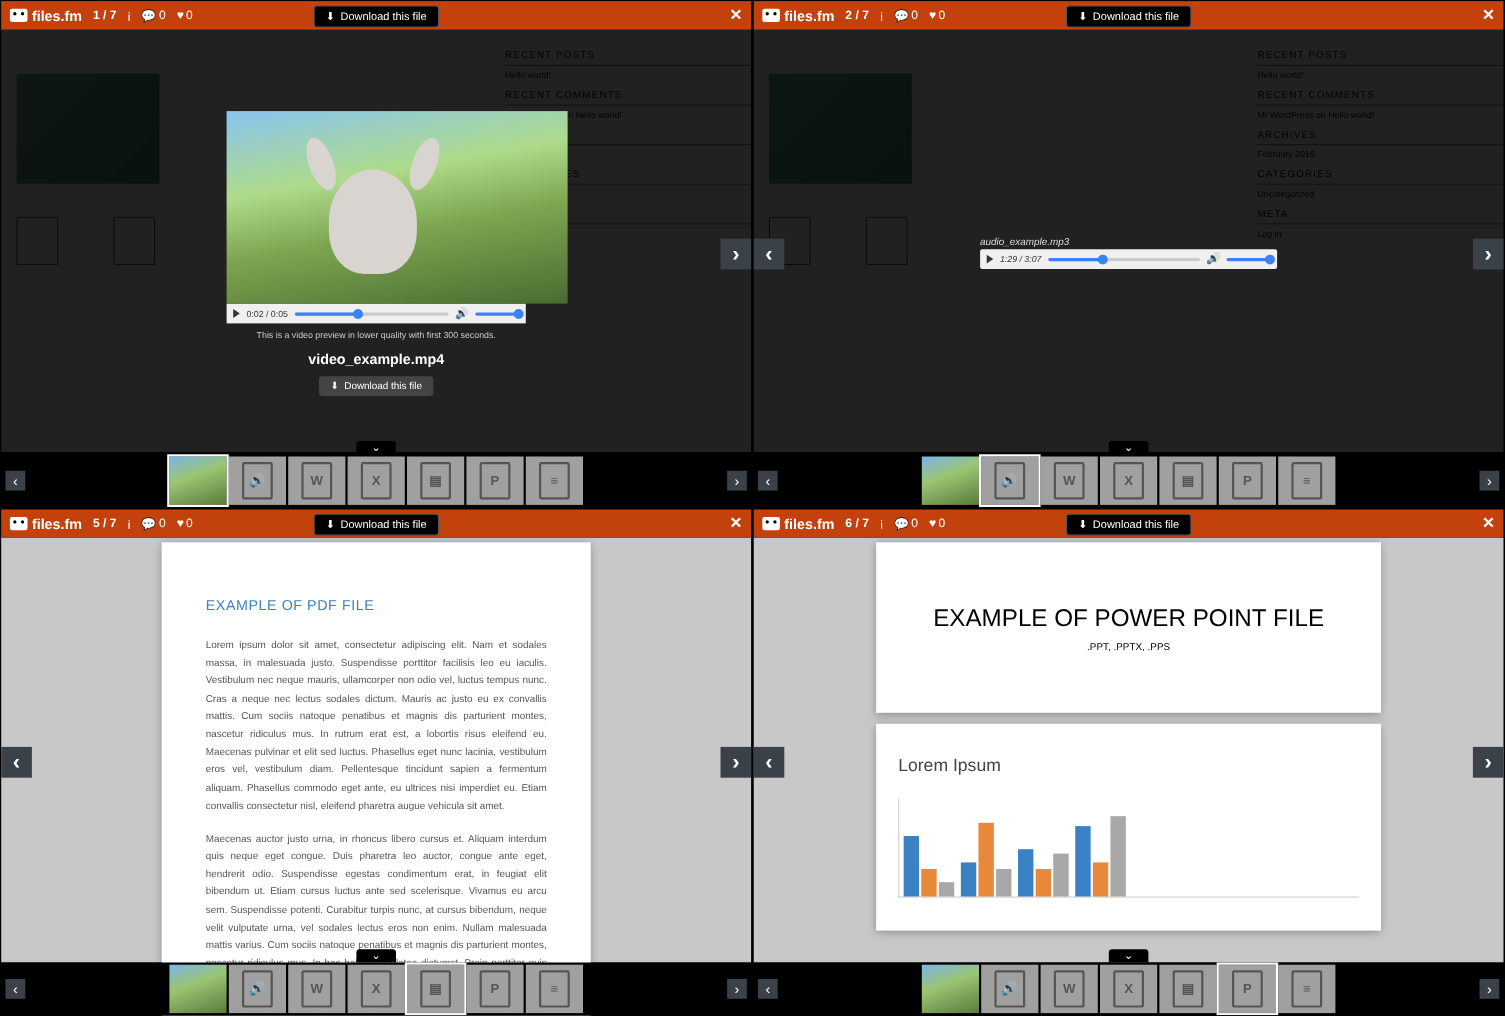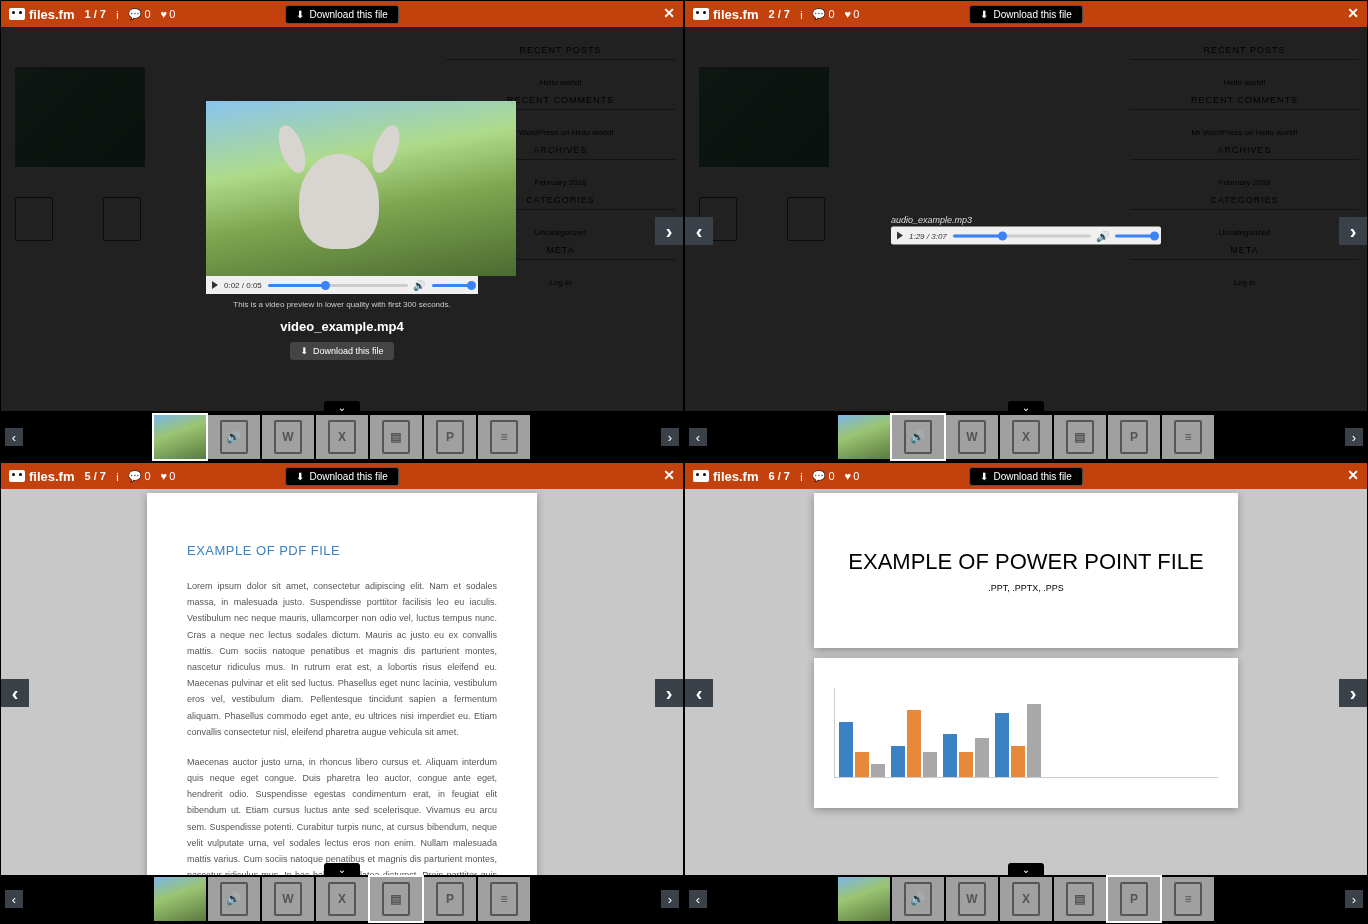--- a/index.html
+++ b/index.html
@@ -12,23 +12,23 @@
   .logo-glyph::before{content:"";position:absolute;left:3px;top:3px;width:3px;height:3px;border-radius:50%;background:#000;}
   .logo-glyph::after{content:"";position:absolute;right:3px;top:3px;width:3px;height:3px;border-radius:50%;background:#000;}
   .counter { font-size:11px; font-weight:bold;}
   .topicons { display:flex; gap:10px; align-items:center;}
   .topicons span { display:flex; align-items:center; gap:2px;}
   .dlbtn { position:absolute; left:50%; top:4px; transform:translateX(-50%); background:#000; border:1px solid #555; border-radius:3px; padding:3px 10px; font-size:10px; color:#fff; display:flex; align-items:center; gap:5px; cursor:pointer; z-index:31;}
   .closex { position:absolute; right:8px; top:4px; font-size:14px; font-weight:bold; cursor:pointer; z-index:31;}
 
   .backdrop { position:absolute; inset:26px 0 50px 0; background:#000; }
   .dimpage { position:absolute; inset:0; opacity:0.13; background:#fff; padding:10px 14px;}
-  .dimgrid{display:grid; grid-template-columns: 65% 35%; gap:6px;text-align:center;}
+  .dimgrid{display:grid; grid-template-columns: 65% 35%; gap:19px;}
   .side-hd{font-size:9px; letter-spacing:1px; margin-top:8px; color:#000; border-bottom:1px solid #888;padding-bottom:4px;}
-  .side-li{font-size:8px;color:#000;margin-top:18px;}
+  .side-li{font-size:8px;color:#000;margin-top:4px;}
   .dimthumb{width:130px;height:100px;background:linear-gradient(135deg,#6a8 0%,#486 100%);margin:30px 0 4px 0;}
   .dimfiles{display:flex;gap:50px;margin-top:30px;}
   .dimficon{width:38px;height:44px;border:1px solid #555;border-radius:2px;}
 
   .navarrow { position:absolute; top:50%; transform:translateY(-50%); width:28px; height:28px; background:#3a4149; color:#fff; display:flex; align-items:center; justify-content:center; font-size:20px; font-weight:bold; cursor:pointer; z-index:25;}
   .navleft { left:0; } .navright { right:0; }
 
   .thumbstrip { position:absolute; bottom:0; left:0; right:0; height:48px; background:#000; display:flex; align-items:center; z-index:20;}
   .thumbs { display:flex; gap:2px; margin:0 auto;}
   .thumb { width:52px; height:44px; background:#a0a0a0; display:flex; align-items:center; justify-content:center; position:relative; cursor:pointer;}
@@ -63,21 +63,21 @@
   .audioname{font-size:9px;color:#ddd;margin-bottom:2px;}
   .audiobar{height:18px;background:#f0f0f0;display:flex;align-items:center;gap:6px;padding:0 6px;font-size:8px;color:#333;border-radius:2px;}
 
   
   .docbg{position:absolute;inset:26px 0 48px 0;background:#c8c8c8;}
   .pdfpage{position:absolute;left:50%;top:30px;transform:translateX(-50%);width:390px;min-height:560px;background:#fff;padding:50px 40px;z-index:10;box-shadow:0 2px 8px rgba(0,0,0,.3);}
   .pdfhead{color:#3b82c4;font-size:13px;font-weight:normal;letter-spacing:.5px;margin-bottom:20px;}
   .pdfp{color:#555;font-size:9px;line-height:1.8;text-align:justify;margin-bottom:14px;}
 
   
-  .pptwrap{position:absolute;left:50%;top:30px;transform:translateX(-50%);width:424px;z-index:10;}
+  .pptwrap{position:absolute;left:50%;top:30px;transform:translateX(-50%);width:459px;z-index:10;}
   .slide{background:#fff;padding:30px 20px;margin-bottom:10px;box-shadow:0 2px 8px rgba(0,0,0,.3);}
   .slidehead{color:#000;font-size:22px;text-align:center;line-height:1.3;}
   .slidesub{color:#000;font-size:9px;text-align:center;margin-top:6px;}
   .slide2head{color:#444;font-size:16px;margin-bottom:20px;}
   .barschart{display:flex;align-items:flex-end;gap:6px;height:90px;border-left:1px solid #ccc;border-bottom:1px solid #ccc;padding:0 4px;}
   .bgrp{display:flex;gap:2px;align-items:flex-end;}
   .bar{width:14px;}
   .b-blue{background:#3b82c4;} .b-orange{background:#e8883a;} .b-gray{background:#a8a8a8;}
 </style>
 </head>
@@ -345,20 +345,21 @@
       </div>
   <div class="closex">✕</div>
 
   <div class="docbg"></div>
   <div class="pptwrap">
     <div class="slide" style="padding:55px 20px;">
       <div class="slidehead">EXAMPLE OF POWER POINT FILE</div>
       <div class="slidesub">.PPT, .PPTX, .PPS</div>
     </div>
     <div class="slide">
+      <div class="slide2head">Lorem Ipsum</div>
       <div class="barschart" id="ppt-chart">
             <div class="bgrp">
               <div class="bar b-blue" style="height: 54.6429px;"></div>
               <div class="bar b-orange" style="height: 24.2857px;"></div>
               <div class="bar b-gray" style="height: 12.1429px;"></div>
             </div>
             <div class="bgrp">
               <div class="bar b-blue" style="height: 30.3571px;"></div>
               <div class="bar b-orange" style="height: 66.7857px;"></div>
               <div class="bar b-gray" style="height: 24.2857px;"></div>

